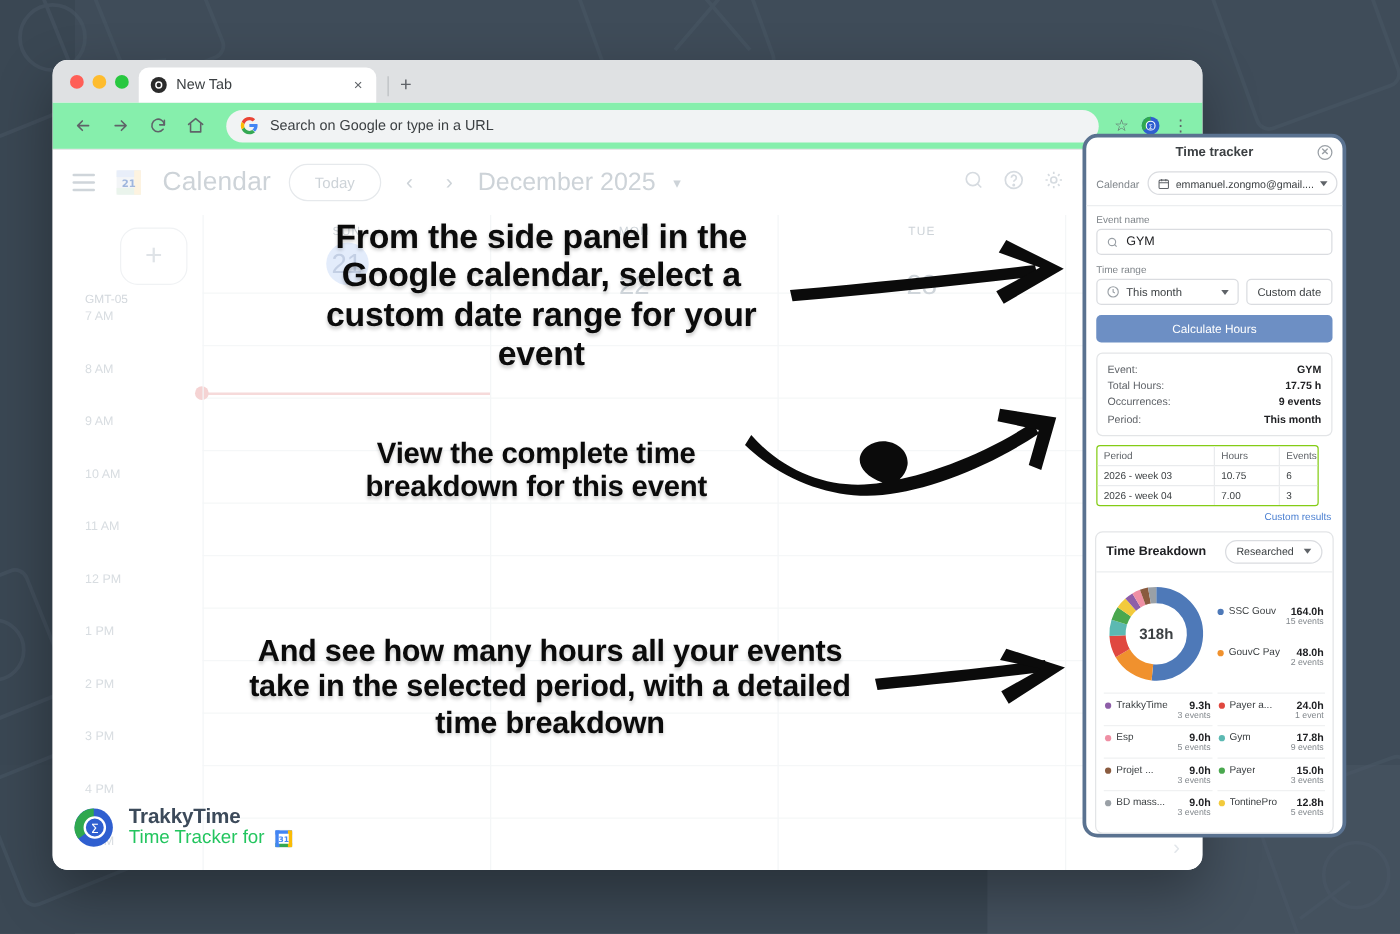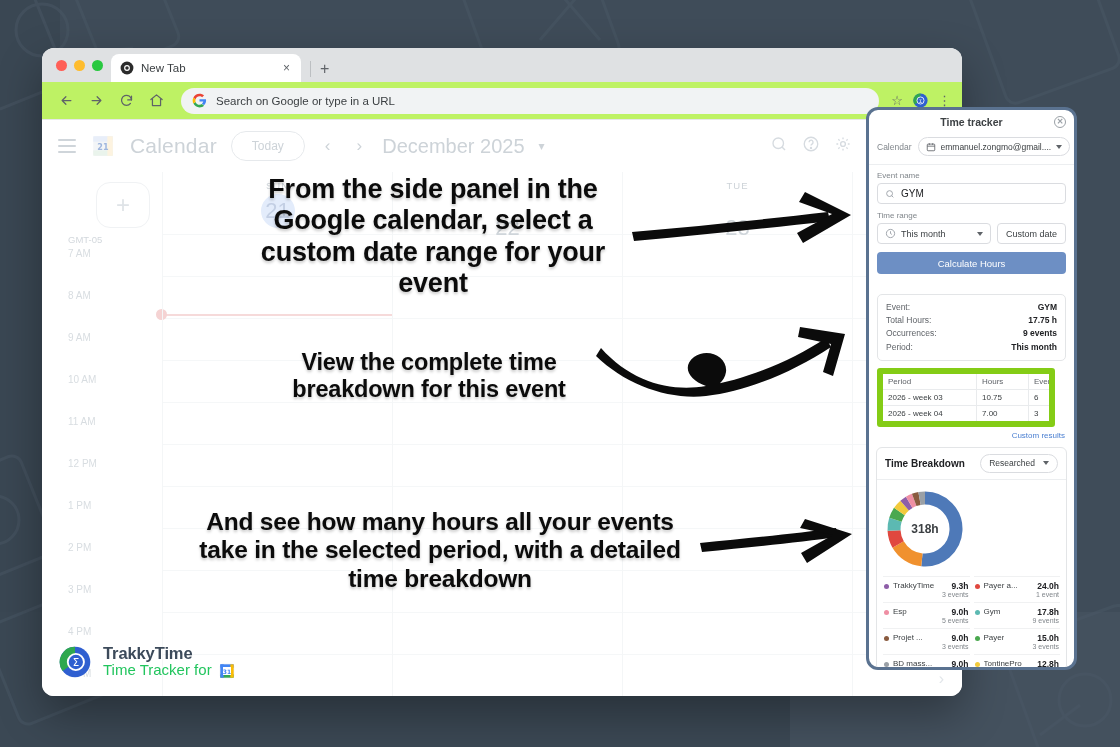--- a/index.html
+++ b/index.html
@@ -38,21 +38,21 @@
     display: flex; align-items: center; gap: 7px; padding: 0 9px;
     font-size: 11.5px; color: #3c4043; position: relative;
   }
   .tab-fav { width: 14px; height: 14px; flex: 0 0 auto; }
   .tab-title { flex: 1; white-space: nowrap; overflow: hidden; }
   .tab-close { font-size: 12px; color: #5f6368; line-height: 1; padding: 0 2px; }
   .tab-sep { width: 1px; height: 16px; background: #bcbfc2; margin: 0 9px 5px 9px; }
   .newtab { font-size: 16px; color: #5f6368; margin-bottom: 4px; }
 
   .omnibar {
-    height: 38px; background: #bef264; display: flex; align-items: center;
+    height: 38px; background: #86efac; display: flex; align-items: center;
     padding: 0 11px; gap: 4px; border-bottom: 1px solid #e6e7e8;
   }
   .navbtn {
     width: 26px; height: 26px; display: flex; align-items: center; justify-content: center;
     color: #5f6368; border-radius: 50%;
   }
   .urlbox {
     flex: 1; height: 26px; background: #f1f3f4; border-radius: 13px;
     display: flex; align-items: center; gap: 9px; padding: 0 11px; margin-left: 8px;
     font-size: 11.5px; color: #3c4043;
@@ -163,30 +163,30 @@
   .rowflex { display: flex; gap: 6px; align-items: center; }
   .timerange {
     flex: 1; height: 21px; border: 1px solid #dadce0; border-radius: 4px; background: #fff;
     display: flex; align-items: center; gap: 5px; padding: 0 7px; font-size: 9px; color: #3c4043;
   }
   .customdate {
     height: 21px; border: 1px solid #dadce0; border-radius: 4px; background: #fff;
     display: flex; align-items: center; padding: 0 8px; font-size: 9px; color: #3c4043;
   }
   .calc-btn {
-    margin: 8px 8px 20px 8px; height: 22px; background: #6d8fc4; border-radius: 4px;
+    margin: 8px 8px 8px 8px; height: 22px; background: #6d8fc4; border-radius: 4px;
     color: #fff; font-size: 9.5px; display: flex; align-items: center; justify-content: center;
   }
   .summary {
     margin: 0 8px; border: 1px solid #e3e5e7; border-radius: 5px; padding: 6px 8px;
   }
   .sumrow { display: flex; justify-content: space-between; font-size: 8.5px; line-height: 1.55; }
   .sumrow .k { color: #5f6368; }
   .sumrow .v { font-weight: 700; color: #202124; }
-  .tbl { margin: 7px 19px 0 8px; border: 6px solid #84cc16; border-radius: 3px; overflow: hidden; }
+  .tbl { margin: 7px 19px 0 8px; border: 1px solid #84cc16; border-radius: 3px; overflow: hidden; }
   .tr { display: flex; border-bottom: 1px solid #e9ebed; }
   .tr:last-child { border-bottom: none; }
   .th, .td { padding: 3px 5px; font-size: 8px; }
   .th { color: #5f6368; }
   .td { color: #3c4043; }
   .c1 { flex: 0 0 94px; border-right: 1px solid #e9ebed; }
   .c2 { flex: 0 0 52px; border-right: 1px solid #e9ebed; }
   .c3 { flex: 1; }
   .clear { text-align: right; color: #4a7fd1; font-size: 8px; padding: 4px 9px 0 0; }
   .tb-card { margin: 7px 7px 0 7px; border: 1px solid #e3e5e7; border-radius: 6px; }
@@ -572,20 +572,42 @@
                 <path d="M 11.03560005953516 43.485239484709815 A 31 31 0 0 1 12.420352073642025 32.723986386776566" stroke="#5cb9b2" stroke-width="13" fill="none"></path>
                 <path d="M 12.420352073642025 32.723986386776566 A 31 31 0 0 1 16.420750798068088 24.48709018279756" stroke="#4aa84f" stroke-width="13" fill="none"></path>
                 <path d="M 16.420750798068088 24.48709018279756 A 31 31 0 0 1 21.618404894564765 18.642119510578482" stroke="#f2ca3c" stroke-width="13" fill="none"></path>
                 <path d="M 21.618404894564765 18.642119510578482 A 31 31 0 0 1 26.231056216255542 15.310293895490215" stroke="#8e5ea8" stroke-width="13" fill="none"></path>
                 <path d="M 26.231056216255542 15.310293895490215 A 31 31 0 0 1 31.202498267973453 12.941198298159577" stroke="#ef8fa4" stroke-width="13" fill="none"></path>
                 <path d="M 31.202498267973453 12.941198298159577 A 31 31 0 0 1 36.51469475585234 11.489158871336794" stroke="#8a5b3f" stroke-width="13" fill="none"></path>
                 <path d="M 36.51469475585234 11.489158871336794 A 31 31 0 0 1 41.999999999999964 11" stroke="#9aa0a6" stroke-width="13" fill="none"></path>
               </svg>
             <div class="donut-center">318h</div>
           </div>
+          <div class="legend-right">
+            <div class="lg nb">
+              <span class="lgdot" style="background:#4e79b8"></span>
+              <div class="lgmain">
+                <div class="lgline">
+                  <span class="lgname">SSC Gouv</span>
+                  <span class="lghours">164.0h</span>
+                </div>
+                <div class="lgev" style="text-align:right">15 events</div>
+              </div>
+            </div>
+            <div class="lg nb">
+              <span class="lgdot" style="background:#f0912e"></span>
+              <div class="lgmain">
+                <div class="lgline">
+                  <span class="lgname">GouvC Pay</span>
+                  <span class="lghours">48.0h</span>
+                </div>
+                <div class="lgev" style="text-align:right">2 events</div>
+              </div>
+            </div>
+          </div>
         </div>
 
         <div class="legend-grid">
           <div class="lg">
             <span class="lgdot" style="background:#8e5ea8"></span>
             <div class="lgmain">
               <div class="lgline">
                 <span class="lgname">TrakkyTime</span>
                 <span class="lghours">9.3h</span>
               </div>

